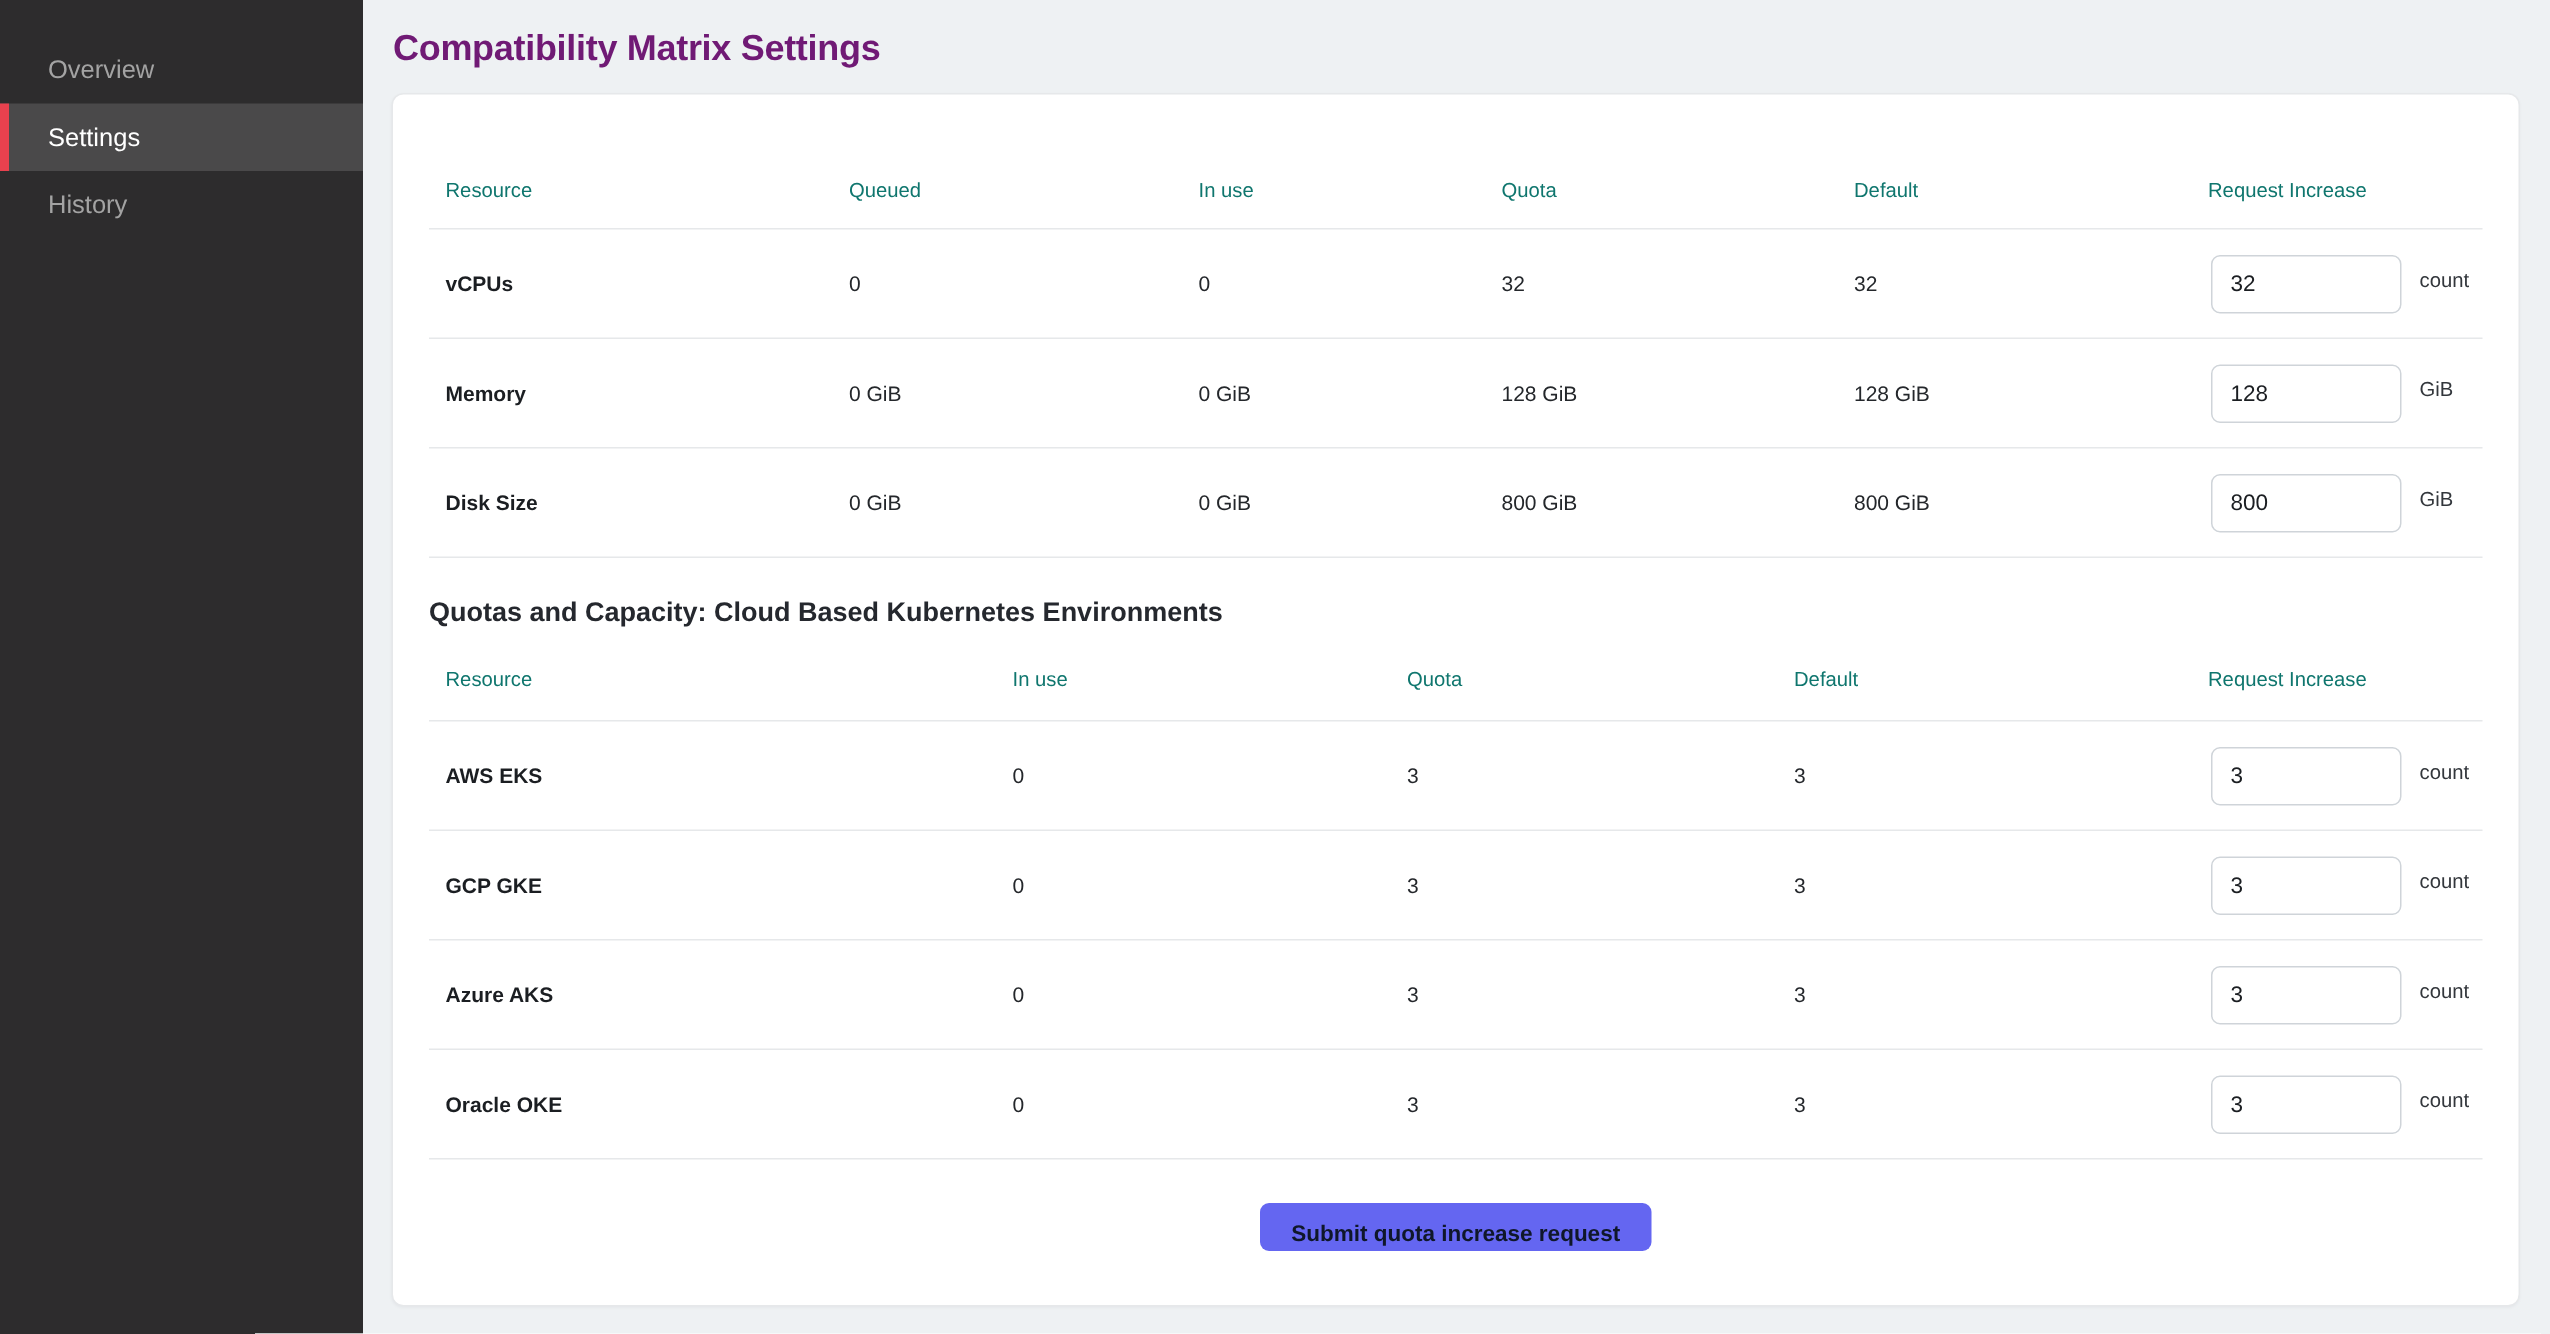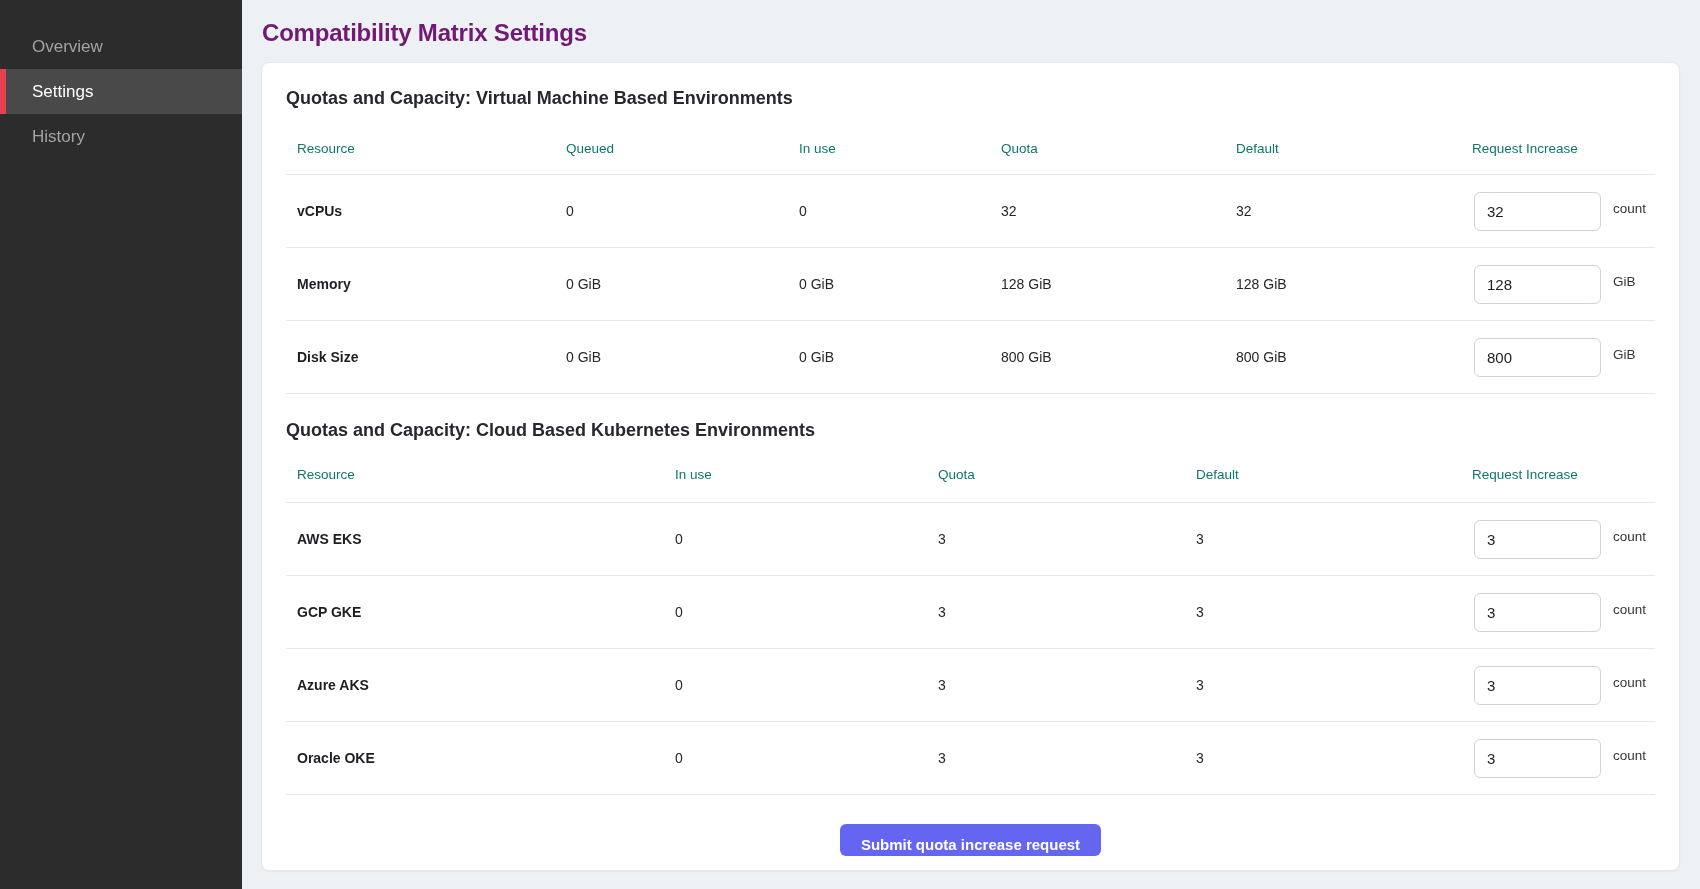--- a/index.html
+++ b/index.html
@@ -105,21 +105,21 @@
   .grid-cloud.thead { height: 56px; margin-top: 6px; }
 
   .submit-row {
     margin-top: 29px;
     display: flex; justify-content: center;
   }
   .submit-btn {
     height: 32px;
     padding: 12px 21px;
     background: #6466f1;
-    color: #ffffff;
+    color: #0f172a;
     border: none; border-radius: 6px;
     font-family: "Liberation Sans", sans-serif;
     font-size: 15px; font-weight: 700;
     cursor: pointer;
   }
 </style>
 </head>
 <body>
 
 <nav class="sidebar">
@@ -127,21 +127,20 @@
   <div class="nav-item active">Settings</div>
   <div class="nav-item">History</div>
 </nav>
 
 <main class="main">
   <h1 class="page-title">Compatibility Matrix Settings</h1>
 
   <section class="card">
 
     <div class="section-heading">
-      <span>Quotas and Capacity: Virtual Machine Based Environments</span>
     </div>
 
     <div class="thead grid-vm">
       <div class="th">Resource</div>
       <div class="th">Queued</div>
       <div class="th">In use</div>
       <div class="th">Quota</div>
       <div class="th">Default</div>
       <div class="th">Request Increase</div>
     </div>

